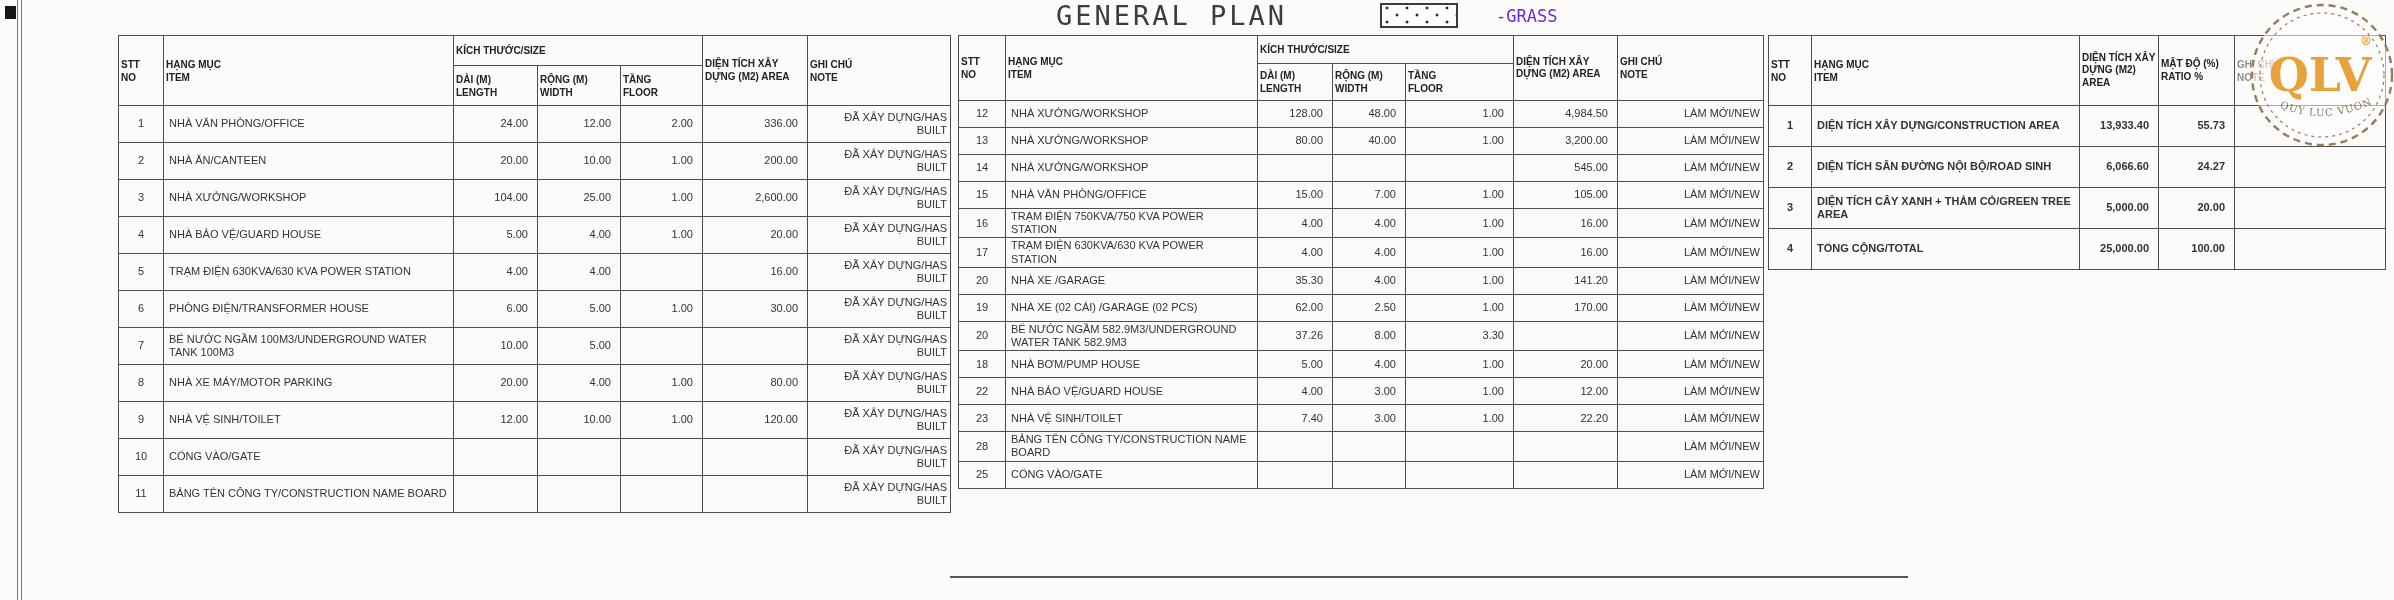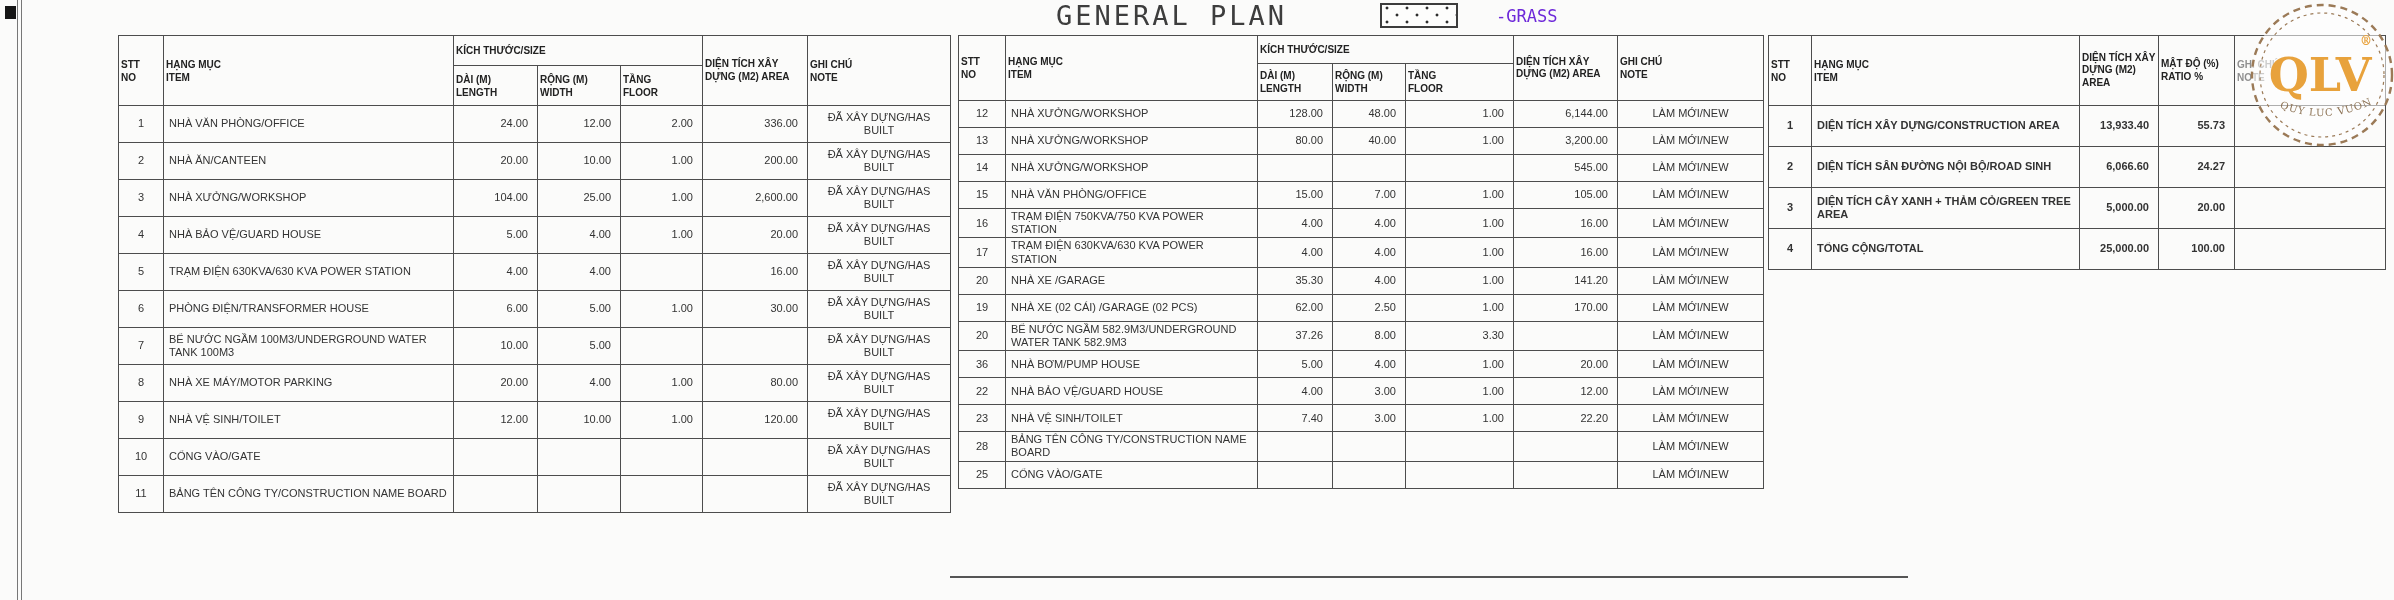--- a/index.html
+++ b/index.html
@@ -55,21 +55,21 @@
   .t2 thead tr.h1 { height:28px; } .t2 thead tr.h2 { height:37px; }
   .t3 thead tr    { height:70px; }
   .t1 tbody tr { height:37px; }
   .t2 tbody tr { height:27px; }
   .t3 tbody tr { height:41px; }
 
   .t td.col-no    { text-align:center; padding:1px 2px; }
   .t td.col-item  { text-align:left; }
   .t td.col-length, .t td.col-width, .t td.col-floor,
   .t td.col-area, .t td.col-ratio { text-align:right; padding-right:9px; }
-  .t td.col-note  { text-align:center; padding:1px 3px; }
+  .t td.col-note  { text-align:right; padding:1px 3px; }
   .t3 td { font-weight:bold; }
   .t3 th.note-dim { color:#8f8f8f; }
   th.area-h { line-height:1.25; }
 
   
   .stamp { position:absolute; left:2248px; top:1px; width:148px; height:148px; }
 </style>
 </head>
 <body>
 
@@ -272,21 +272,21 @@
         </th>
       </tr>
     </thead>
     <tbody>
         <tr>
           <td class="col-no">12</td>
           <td class="col-item">NHÀ XƯỞNG/WORKSHOP</td>
           <td class="col-length">128.00</td>
           <td class="col-width">48.00</td>
           <td class="col-floor">1.00</td>
-          <td class="col-area">6,144.00</td>
+          <td class="col-area">4,984.50</td>
           <td class="col-note">LÀM MỚI/NEW</td>
         </tr>
         <tr>
           <td class="col-no">13</td>
           <td class="col-item">NHÀ XƯỞNG/WORKSHOP</td>
           <td class="col-length">80.00</td>
           <td class="col-width">40.00</td>
           <td class="col-floor">1.00</td>
           <td class="col-area">3,200.00</td>
           <td class="col-note">LÀM MỚI/NEW</td>
@@ -348,21 +348,21 @@
         <tr>
           <td class="col-no">20</td>
           <td class="col-item">BỂ NƯỚC NGẦM 582.9M3/UNDERGROUND WATER TANK 582.9M3</td>
           <td class="col-length">37.26</td>
           <td class="col-width">8.00</td>
           <td class="col-floor">3.30</td>
           <td class="col-area"></td>
           <td class="col-note">LÀM MỚI/NEW</td>
         </tr>
         <tr>
-          <td class="col-no">36</td>
+          <td class="col-no">18</td>
           <td class="col-item">NHÀ BƠM/PUMP HOUSE</td>
           <td class="col-length">5.00</td>
           <td class="col-width">4.00</td>
           <td class="col-floor">1.00</td>
           <td class="col-area">20.00</td>
           <td class="col-note">LÀM MỚI/NEW</td>
         </tr>
         <tr>
           <td class="col-no">22</td>
           <td class="col-item">NHÀ BẢO VỆ/GUARD HOUSE</td>

